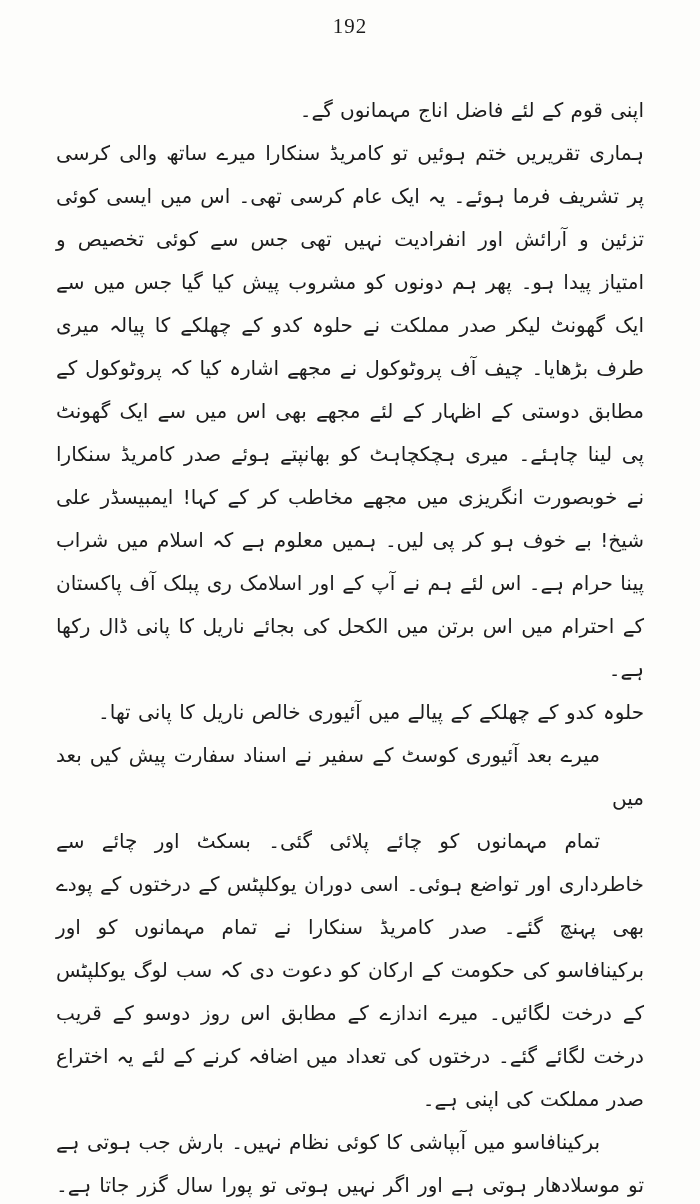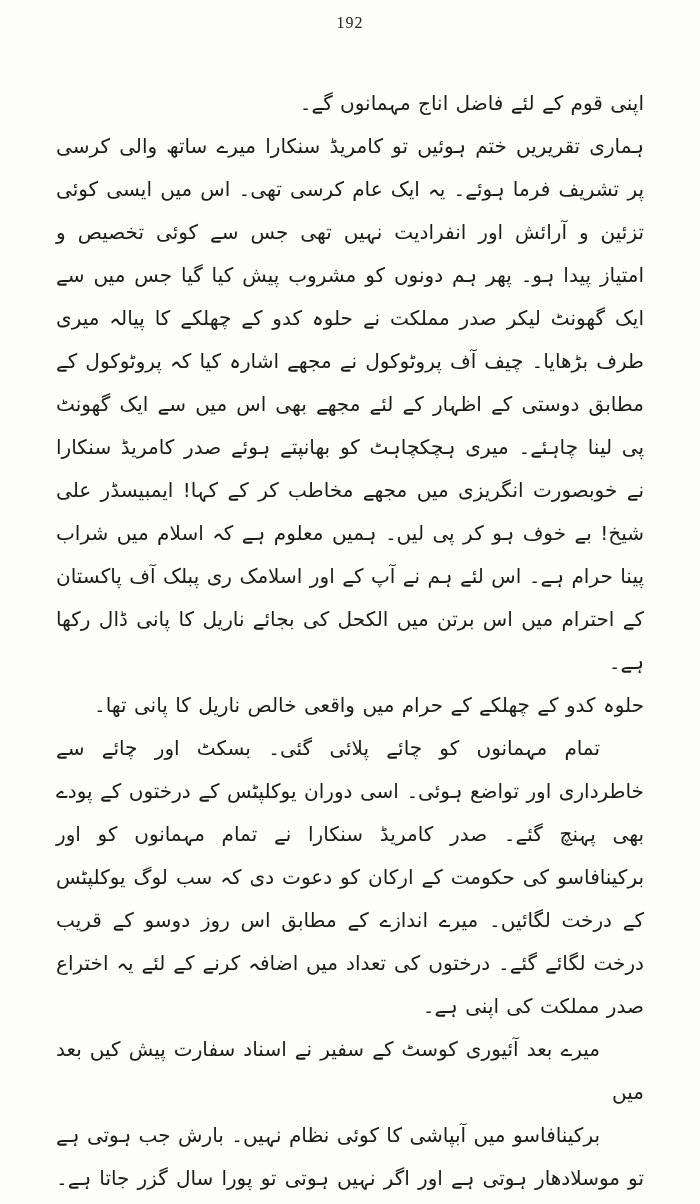--- a/index.html
+++ b/index.html
@@ -16,21 +16,21 @@
   .page {
     box-sizing: border-box;
     width: 700px;
     height: 1204px;
     padding: 12px 56px 0 56px;
     overflow: hidden;
   }
   .page-number {
     text-align: center;
     font-family: "Liberation Serif", serif;
-    font-size: 16px;
+    font-size: 21px;
     letter-spacing: 1px;
     color: #1c1c1c;
     margin-top: 2px;
   }
   .text-block {
     margin-top: 50px;
     direction: rtl;
     unicode-bidi: embed;
     text-align: justify;
     color: #1c1c1c;
@@ -46,18 +46,18 @@
   }
 </style>
 </head>
 <body style="background: rgb(253, 253, 251);">
 
 <div class="page">
   <div class="page-number">192</div>
   <div class="text-block" id="text-block" style="color: rgb(28, 28, 28);">
       <p class="para">اپنی قوم کے لئے فاضل اناج مہمانوں گے۔</p>
       <p class="para">ہماری تقریریں ختم ہوئیں تو کامریڈ سنکارا میرے ساتھ والی کرسی پر تشریف فرما ہوئے۔ یہ ایک عام کرسی تھی۔ اس میں ایسی کوئی تزئین و آرائش اور انفرادیت نہیں تھی جس سے کوئی تخصیص و امتیاز پیدا ہو۔ پھر ہم دونوں کو مشروب پیش کیا گیا جس میں سے ایک گھونٹ لیکر صدر مملکت نے حلوہ کدو کے چھلکے کا پیالہ میری طرف بڑھایا۔ چیف آف پروٹوکول نے مجھے اشارہ کیا کہ پروٹوکول کے مطابق دوستی کے اظہار کے لئے مجھے بھی اس میں سے ایک گھونٹ پی لینا چاہئے۔ میری ہچکچاہٹ کو بھانپتے ہوئے صدر کامریڈ سنکارا نے خوبصورت انگریزی میں مجھے مخاطب کر کے کہا! ایمبیسڈر علی شیخ! بے خوف ہو کر پی لیں۔ ہمیں معلوم ہے کہ اسلام میں شراب پینا حرام ہے۔ اس لئے ہم نے آپ کے اور اسلامک ری پبلک آف پاکستان کے احترام میں اس برتن میں الکحل کی بجائے ناریل کا پانی ڈال رکھا ہے۔</p>
-      <p class="para">حلوہ کدو کے چھلکے کے حرام میں واقعی خالص ناریل کا پانی تھا۔</p>
+      <p class="para">حلوہ کدو کے چھلکے کے پیالے میں آئیوری خالص ناریل کا پانی تھا۔</p>
+      <p class="para indent">میرے بعد آئیوری کوسٹ کے سفیر نے اسناد سفارت پیش کیں بعد میں</p>
       <p class="para indent">تمام مہمانوں کو چائے پلائی گئی۔ بسکٹ اور چائے سے خاطرداری اور تواضع ہوئی۔ اسی دوران یوکلپٹس کے درختوں کے پودے بھی پہنچ گئے۔ صدر کامریڈ سنکارا نے تمام مہمانوں کو اور برکینافاسو کی حکومت کے ارکان کو دعوت دی کہ سب لوگ یوکلپٹس کے درخت لگائیں۔ میرے اندازے کے مطابق اس روز دوسو کے قریب درخت لگائے گئے۔ درختوں کی تعداد میں اضافہ کرنے کے لئے یہ اختراع صدر مملکت کی اپنی ہے۔</p>
-      <p class="para indent">میرے بعد آئیوری کوسٹ کے سفیر نے اسناد سفارت پیش کیں بعد میں</p>
       <p class="para indent">برکینافاسو میں آبپاشی کا کوئی نظام نہیں۔ بارش جب ہوتی ہے تو موسلادھار ہوتی ہے اور اگر نہیں ہوتی تو پورا سال گزر جاتا ہے۔ بارش کی ایک بوند بھی نہیں گرتی۔ اگر بارش وقت پر ہو جائے تو چاول کی کاشت ہو جاتی ہے جو ملکی ضرورت سے بہت کم ہوتی ہے یعنی ریکارڈ فصل کی مقدار پندرہ ہزار ٹن ہے جبکہ ملکی ضرورت کے لئے ساٹھ ہزار ٹن چاول کی ضرورت ہے۔ حکومت کم از کم پینتالیس ہزار ٹن چاول در آمد</p>
     </div>
 </div>
 
 </body></html>

